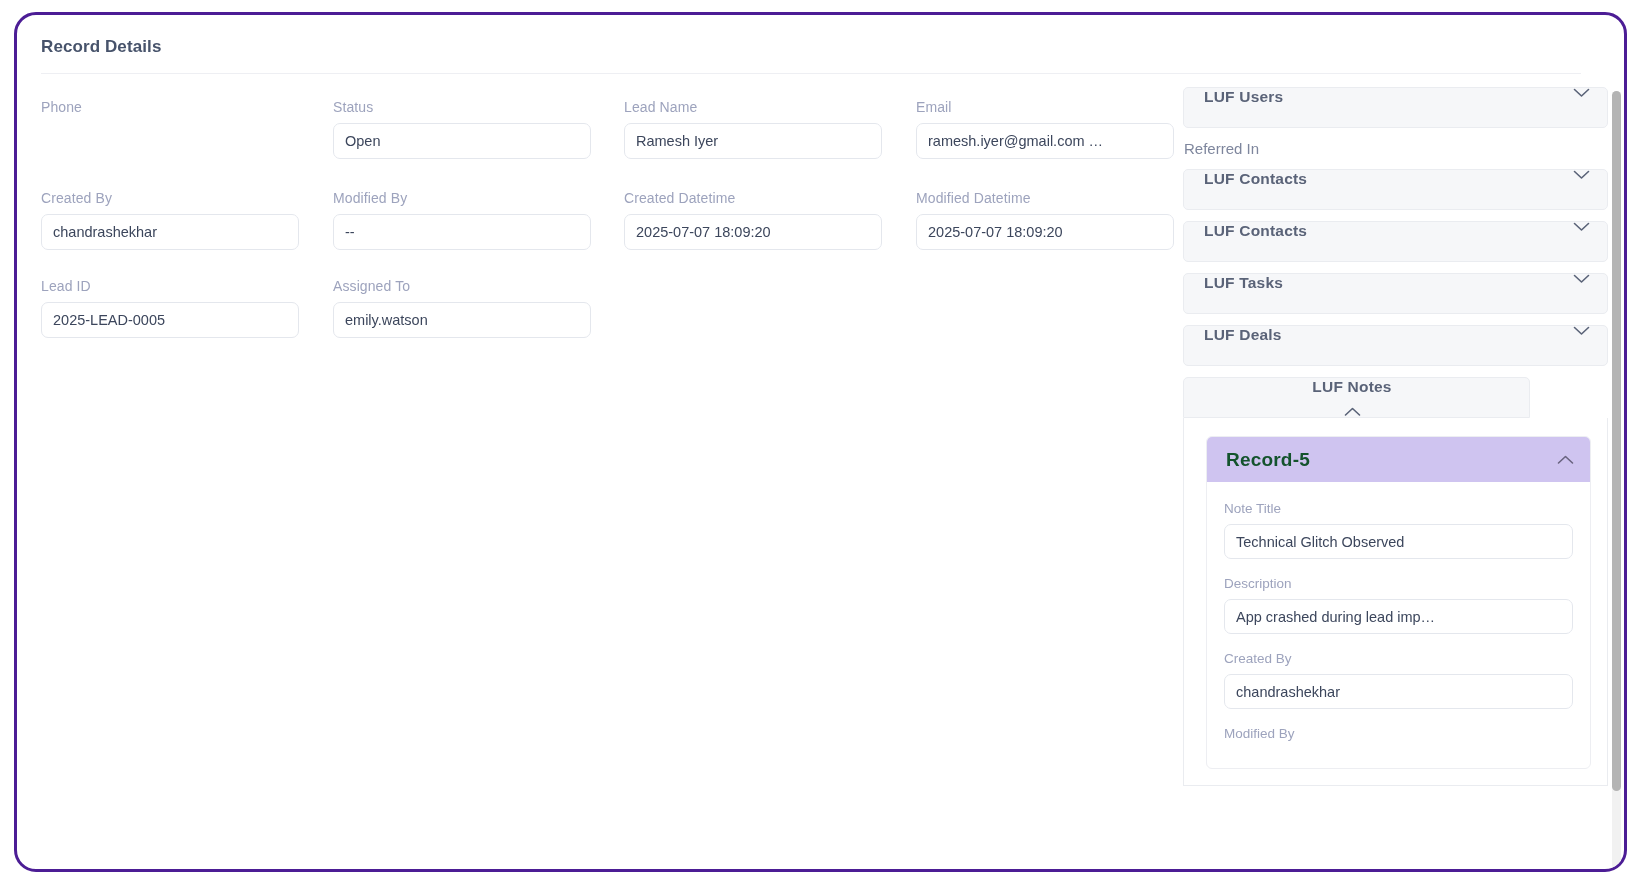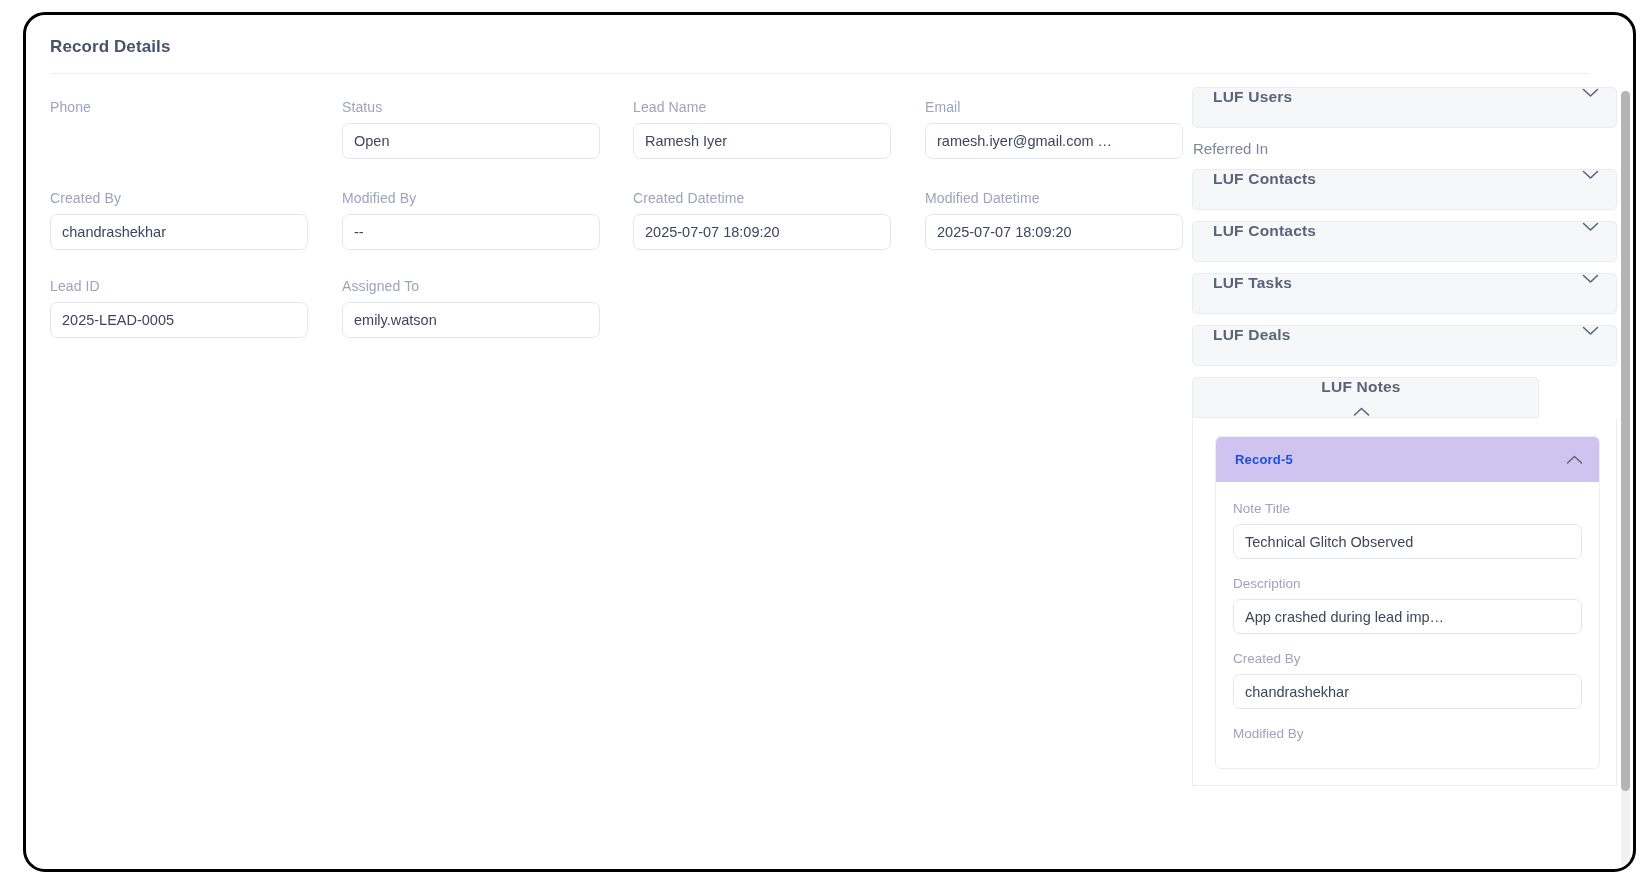--- a/index.html
+++ b/index.html
@@ -7,23 +7,23 @@
     margin: 0; padding: 0;
     width: 1640px; height: 888px;
     background: #ffffff;
     font-family: "Liberation Sans", sans-serif;
     overflow: hidden;
   }
 
   
   .frame {
     position: absolute;
-    left: 23px; top: 12px;
+    left: 14px; top: 12px;
     width: 1613px; height: 860px;
-    border: 3px solid #000000;
+    border: 3px solid #4c1d95;
     border-radius: 22px;
     background: #ffffff;
     overflow: hidden;
   }
 
   
   .panel-header {
     position: absolute;
     left: 0; top: 0;
     width: 100%; height: 58px;
@@ -155,23 +155,23 @@
   }
   .record-head {
     height: 45px;
     background: #CFC4F0;
     display: flex;
     align-items: center;
     justify-content: space-between;
     padding: 0 16px 0 19px;
   }
   .record-title {
-    font-size: 13px;
+    font-size: 19px;
     font-weight: bold;
-    color: #1d4ed8;
+    color: #14532d;
     letter-spacing: .2px;
     text-align: right;
   }
   .record-body {
     padding: 19px 17px 10px 17px;
   }
   .note-field { margin-bottom: 17px; }
   .note-label {
     font-size: 13.5px;
     color: #9DA3BD;

